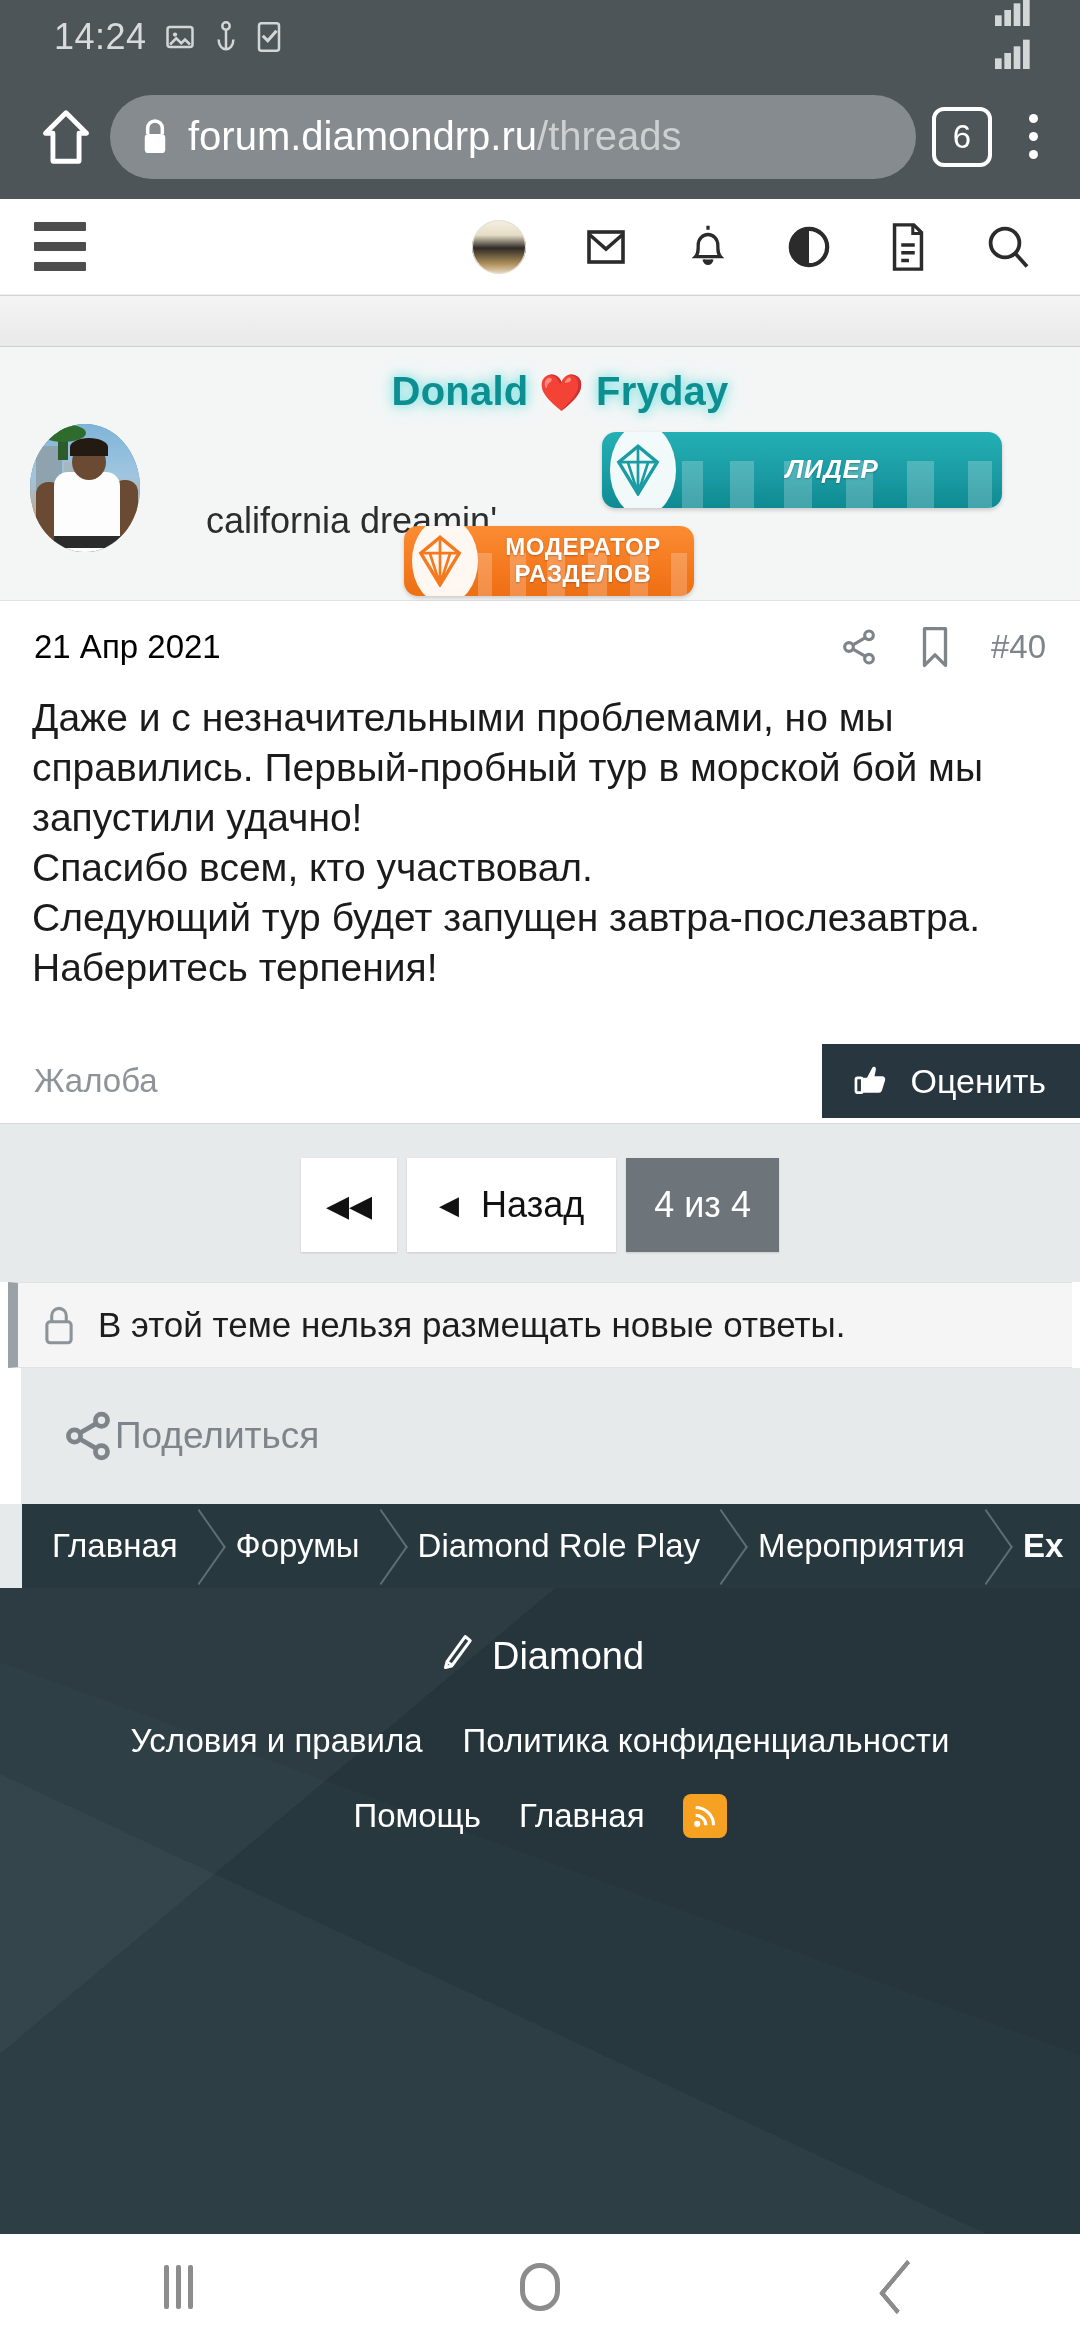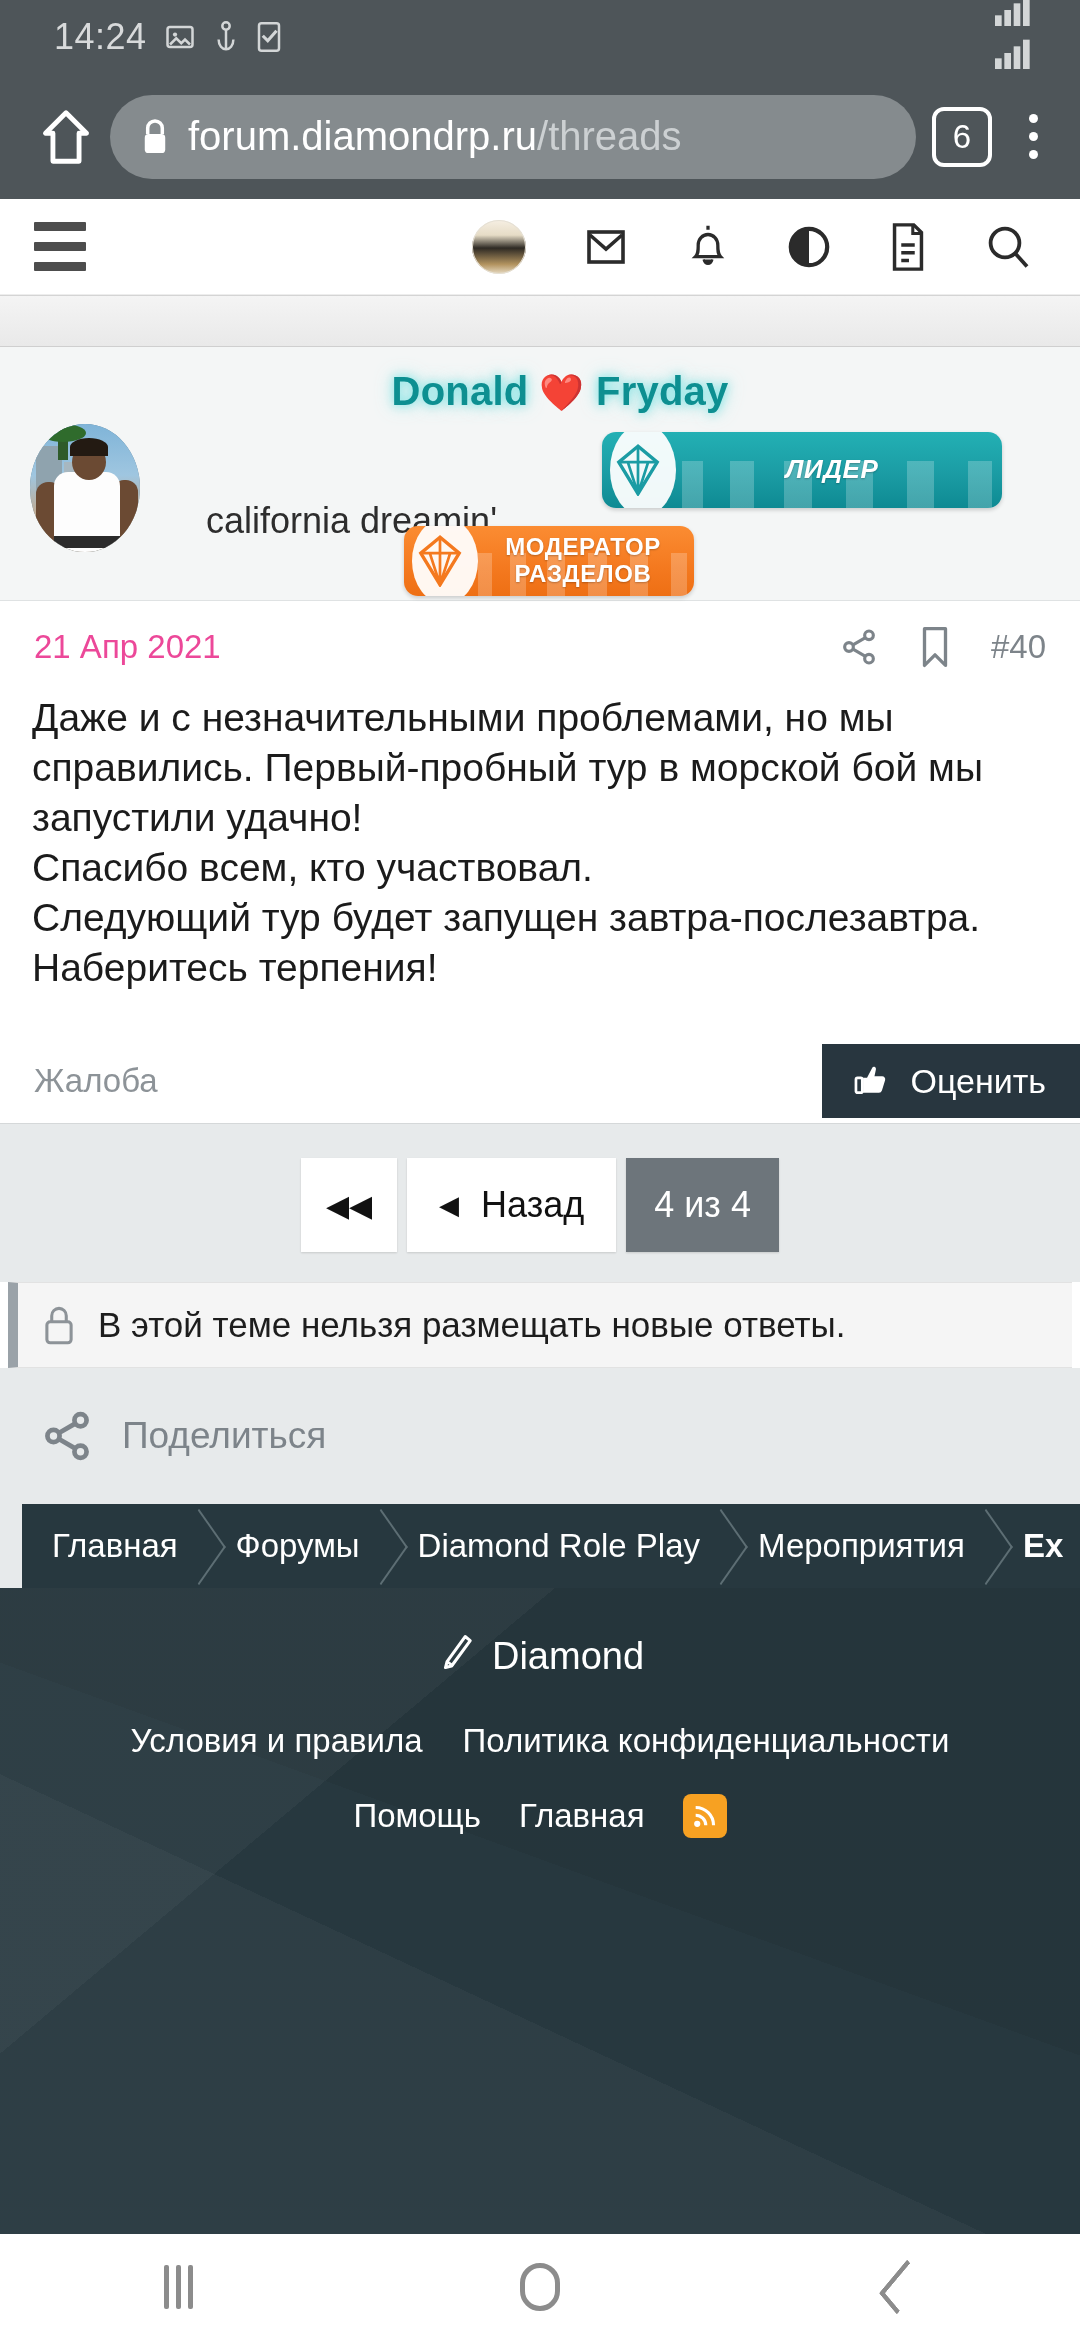--- a/index.html
+++ b/index.html
@@ -274,21 +274,21 @@
 
   
   .post-meta {
     height: 92px;
     display: flex;
     align-items: center;
     padding: 0 34px 0 34px;
     background: #fff;
     flex: 0 0 auto;
   }
-  .post-date { font-size: 33px; color: #ec4899; }
+  .post-date { font-size: 33px; color: #000000; }
   .meta-spacer { flex: 1; }
   .meta-icons { display: flex; align-items: center; gap: 40px; }
   .post-num { font-size: 33px; color: #7d848a; }
 
   
   .post-body {
     padding: 0 30px 0 32px;
     background: #fff;
     flex: 0 0 auto;
   }
@@ -365,22 +365,22 @@
   }
   .locked-text { font-size: 35px; color: #1d1d1d; }
 
   
   .share-row {
     background: #e7eaeb;
     height: 136px;
     display: flex;
     align-items: center;
     padding-left: 40px;
-    gap: 28px;
-    flex: 0 0 auto;
+    flex: 0 0 auto;
+    margin-left: 21px;
   }
   .share-text { font-size: 37px; color: #7d848a; }
 
   
   .crumb-outer {
     background: #e7eaeb;
     padding: 0 0 0 22px;
     flex: 0 0 auto;
   }
   .crumbs {

